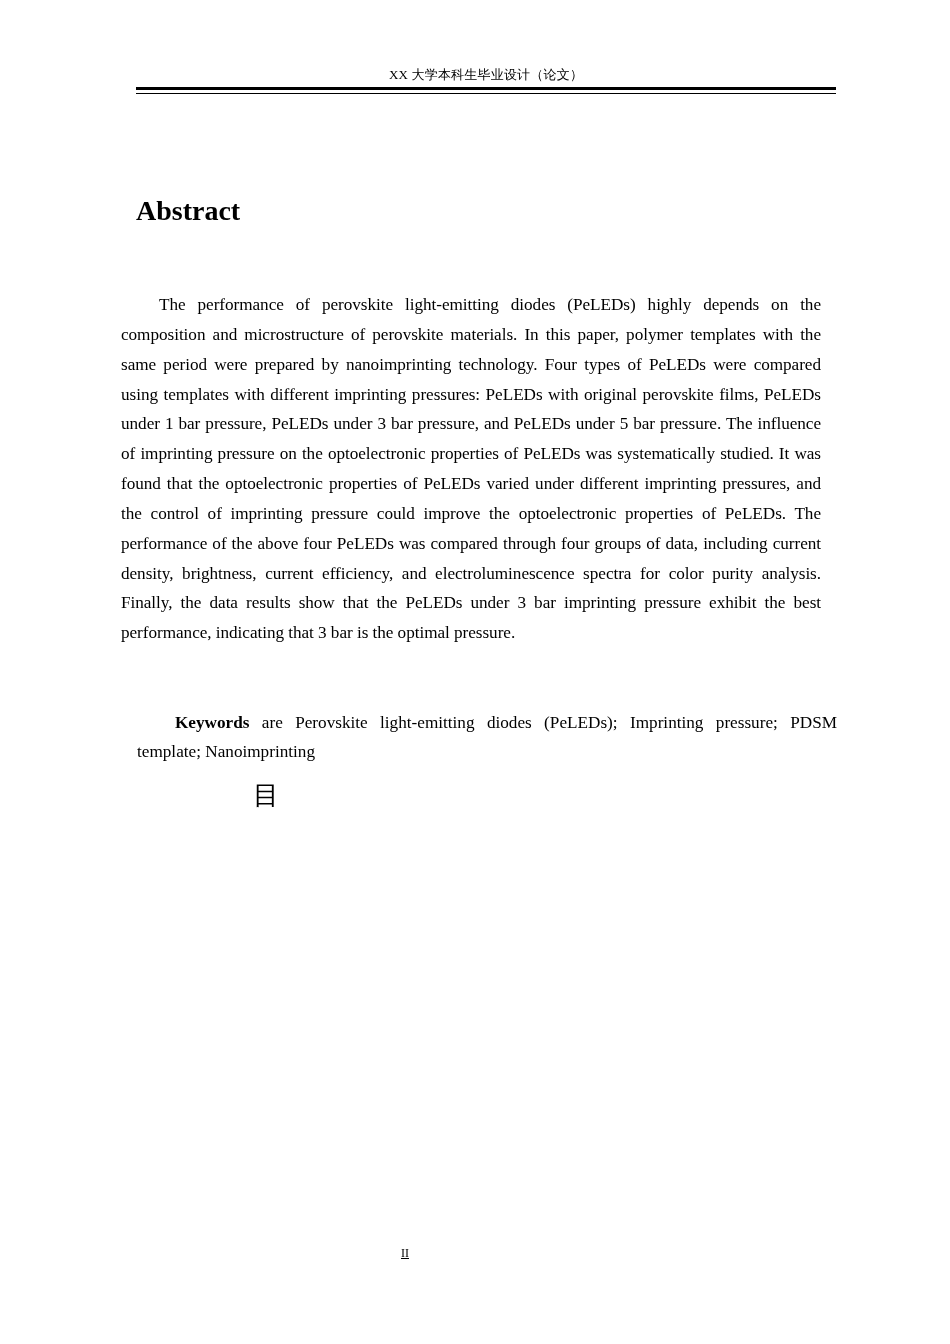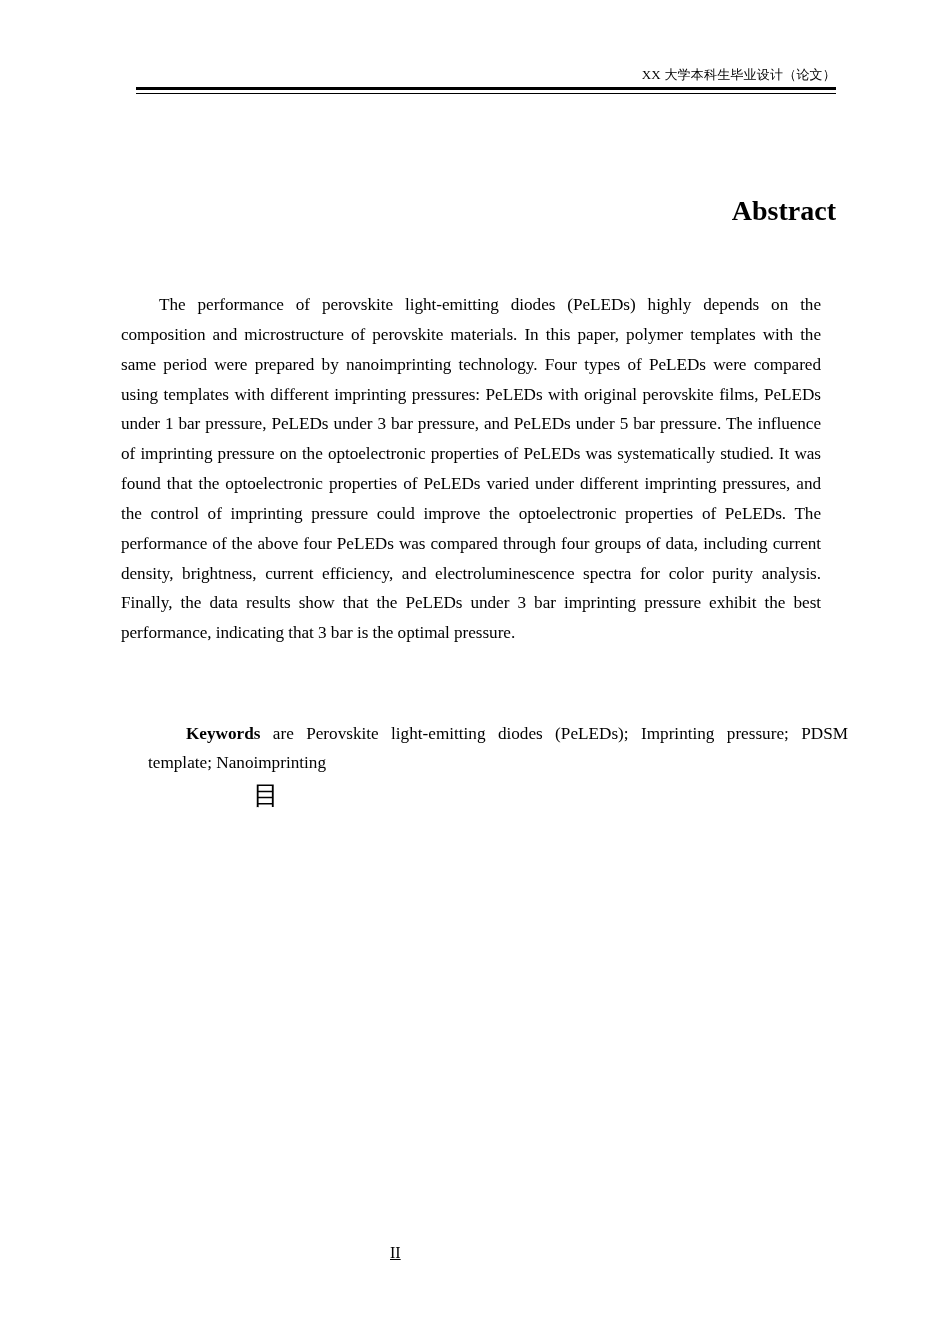--- a/index.html
+++ b/index.html
@@ -13,21 +13,21 @@
       position: relative;
       overflow: hidden;
       font-family: "Liberation Serif", "DejaVu Serif", serif;
       color: #000000;
     }
     .page-header {
       position: absolute;
       left: 136px;
       top: 66px;
       width: 700px;
-      text-align: right;
+      text-align: center;
       font-size: 13px;
       line-height: 18px;
       letter-spacing: 0.2px;
     }
     .header-rule-thick {
       position: absolute;
       left: 136px;
       top: 87px;
       width: 700px;
       height: 3px;
@@ -39,21 +39,21 @@
       top: 93px;
       width: 700px;
       height: 1px;
       background: #000;
     }
     .title {
       position: absolute;
       left: 136px;
       top: 193px;
       width: 700px;
-      text-align: right;
+      text-align: left;
       font-size: 28px;
       font-weight: bold;
       line-height: 36px;
     }
     .abstract-body {
       position: absolute;
       left: 121px;
       top: 290px;
       width: 700px;
       font-size: 17.2px;
@@ -65,40 +65,40 @@
     }
     .keywords {
       position: absolute;
       left: 136px;
       top: 707px;
       width: 700px;
       font-size: 17.2px;
       line-height: 29px;
       text-align: justify;
       text-indent: 38px;
-      margin: 12px;
+      margin: 1px;
     }
     .keywords b {
       font-weight: bold;
     }
     .toc-fragment {
       position: absolute;
       left: 253px;
       top: 779px;
       font-family: "DejaVu Sans", sans-serif;
       font-size: 26px;
       line-height: 32px;
     }
     .page-number {
       position: absolute;
       left: 390px;
       top: 1244px;
       width: 30px;
-      text-align: left;
-      font-size: 16px;
+      text-align: center;
+      font-size: 12px;
       line-height: 18px;
       text-decoration: underline;
     }
   </style>
 </head>
 <body>
 
 <div class="page-header">XX 大学本科生毕业设计（论文）</div>
 <div class="header-rule-thick"></div>
 <div class="header-rule-thin"></div>

